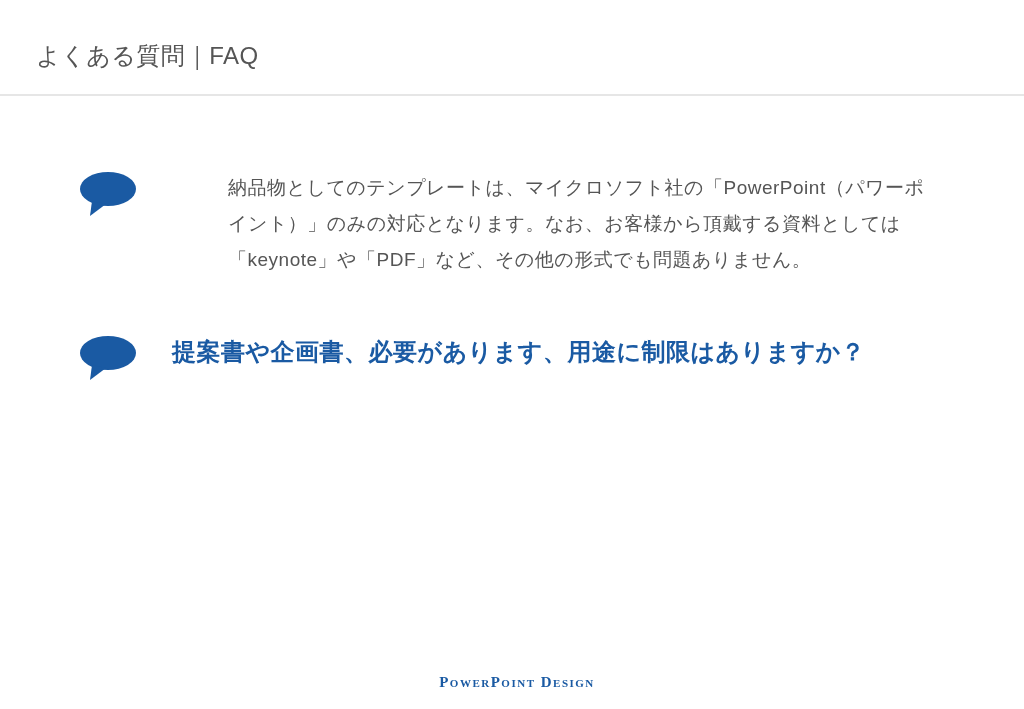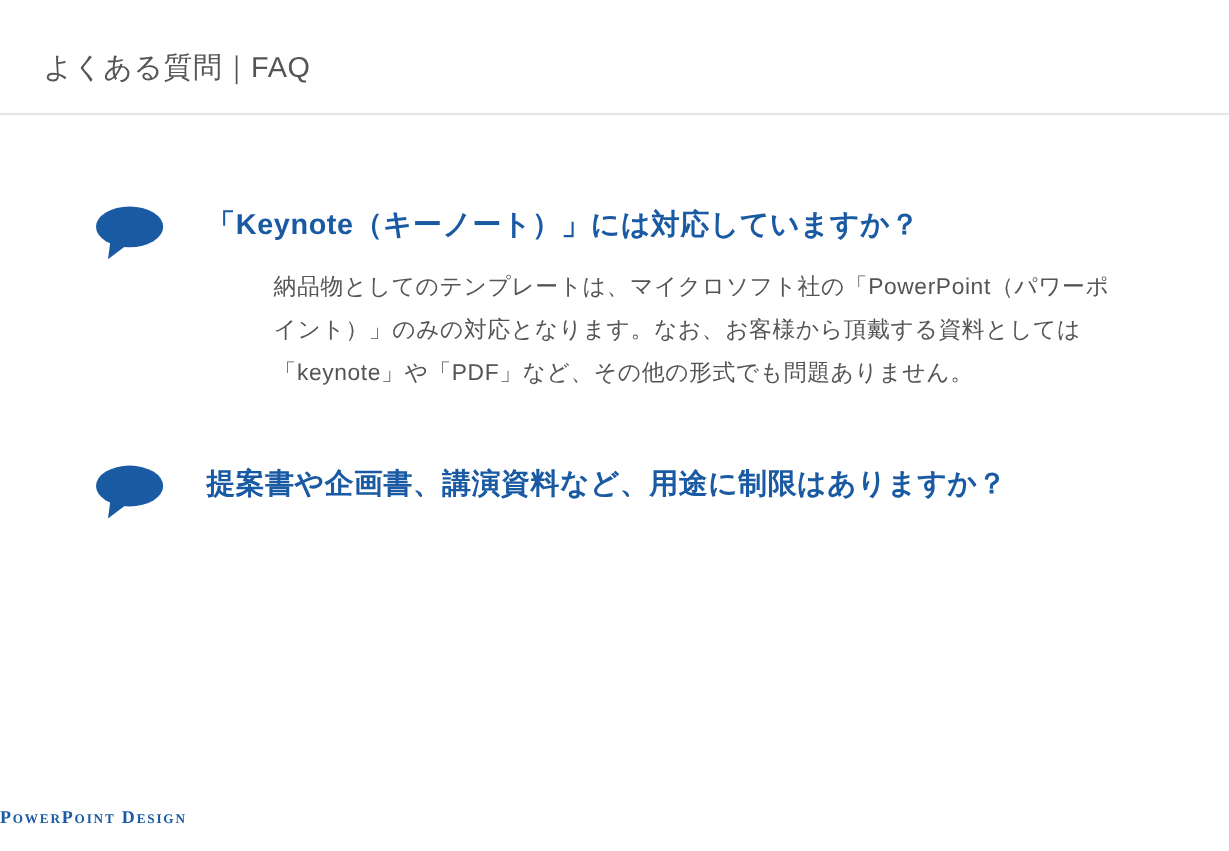--- a/index.html
+++ b/index.html
@@ -52,22 +52,23 @@
     .answer {
       font-size: 19px;
       line-height: 1.9;
       color: #555;
       padding-left: 56px;
       letter-spacing: 0.5px;
     }
     .footer {
       position: absolute;
       bottom: 18px;
-      left: 0;
+      left: 10px;
       right: 0;
+      text-align: center;
     }
     .footer-brand {
       font-family: "Trajan Pro", "Times New Roman", serif;
       font-size: 15px;
       font-weight: 600;
       color: #1a5aa3;
       font-variant: small-caps;
       letter-spacing: 1.5px;
     }
   </style>
@@ -83,36 +84,35 @@
   <div class="faq-item">
     <div class="icon-col">
       <span>
         <svg viewBox="0 0 60 50">
           <ellipse cx="30" cy="19" rx="28" ry="17" fill="#1a5aa3"></ellipse>
           <path d="M 14 31 L 12 46 L 28 34 Z" fill="#1a5aa3"></path>
         </svg>
       </span>
     </div>
     <div class="text-col">
-      <div class="question">「Keynote（キーノート）」には対応していますか？</div>
       <div class="answer">納品物としてのテンプレートは、マイクロソフト社の「PowerPoint（パワーポイント）」のみの対応となります。なお、お客様から頂戴する資料としては「keynote」や「PDF」など、その他の形式でも問題ありません。</div>
     </div>
   </div>
 
   <div class="faq-item">
     <div class="icon-col">
       <span>
         <svg viewBox="0 0 60 50">
           <ellipse cx="30" cy="19" rx="28" ry="17" fill="#1a5aa3"></ellipse>
           <path d="M 14 31 L 12 46 L 28 34 Z" fill="#1a5aa3"></path>
         </svg>
       </span>
     </div>
     <div class="text-col">
-      <div class="question">提案書や企画書、講演資料など、用途に制限はありますか？</div>
+      <div class="question">提案書や企画書、必要があります、用途に制限はありますか？</div>
     </div>
   </div>
 
 </div>
 
 <div class="footer">
   <div class="footer-brand">PowerPoint Design</div>
 </div>
 
 </body></html>

